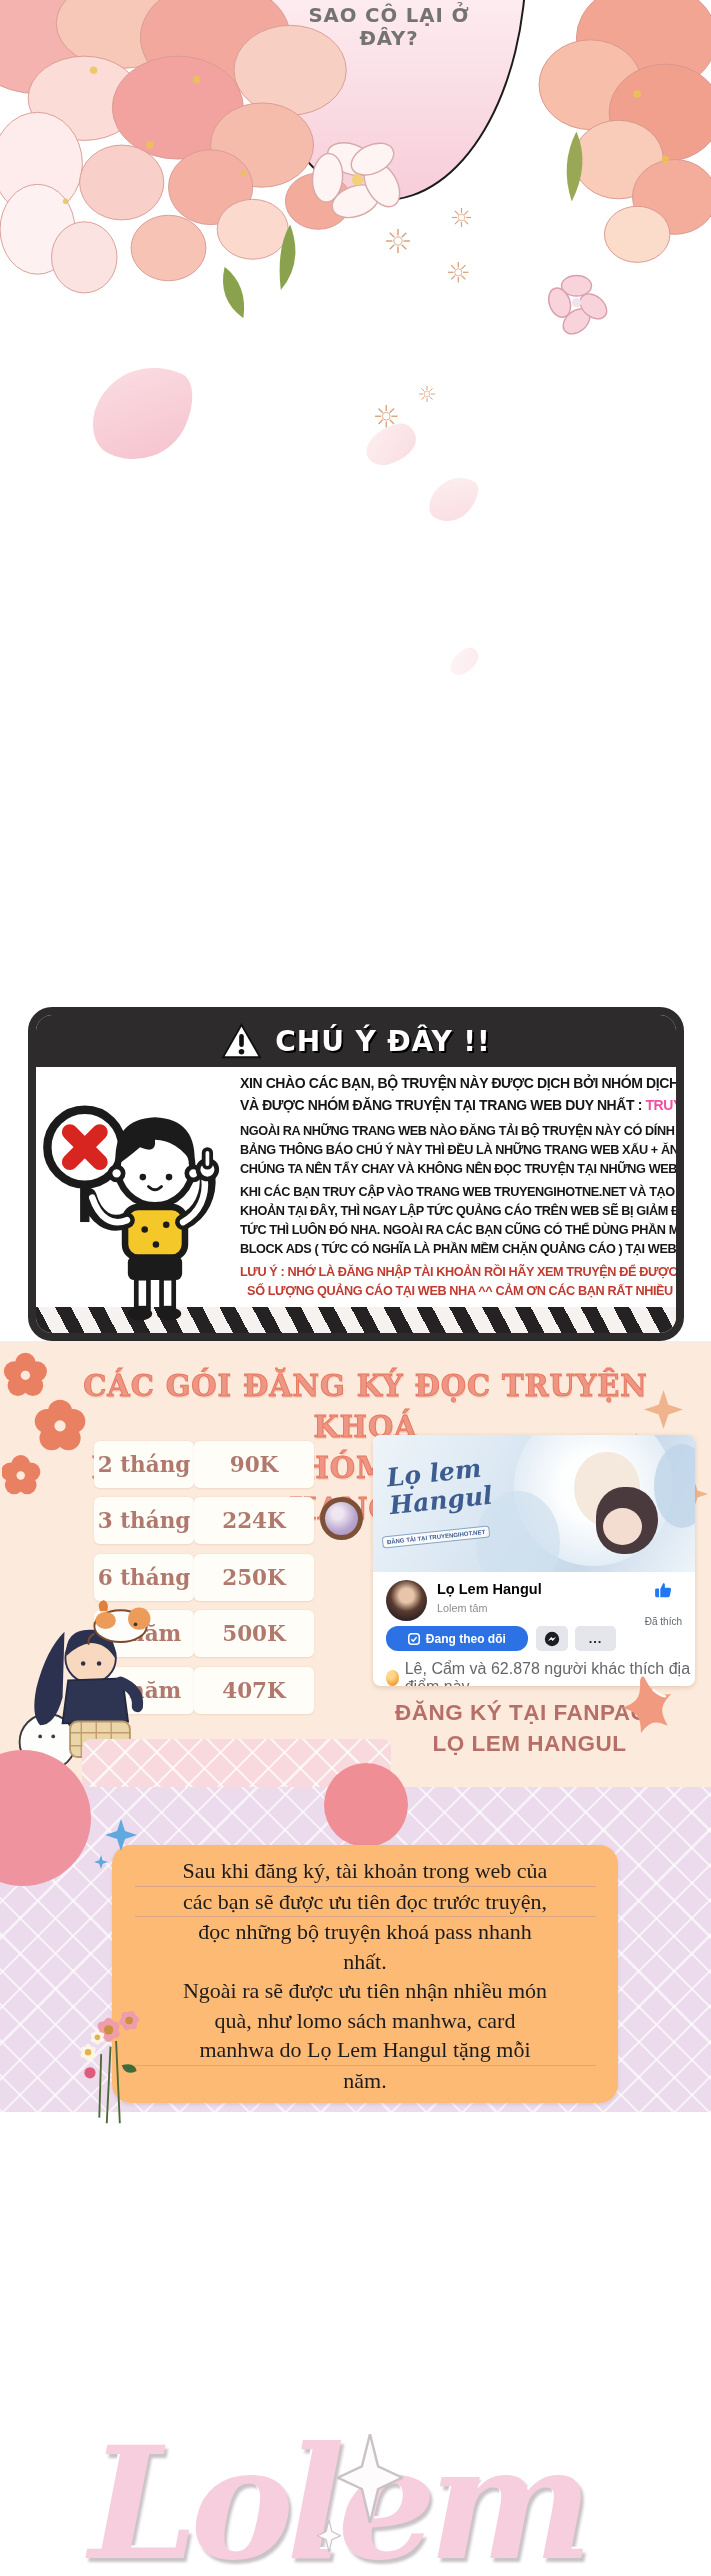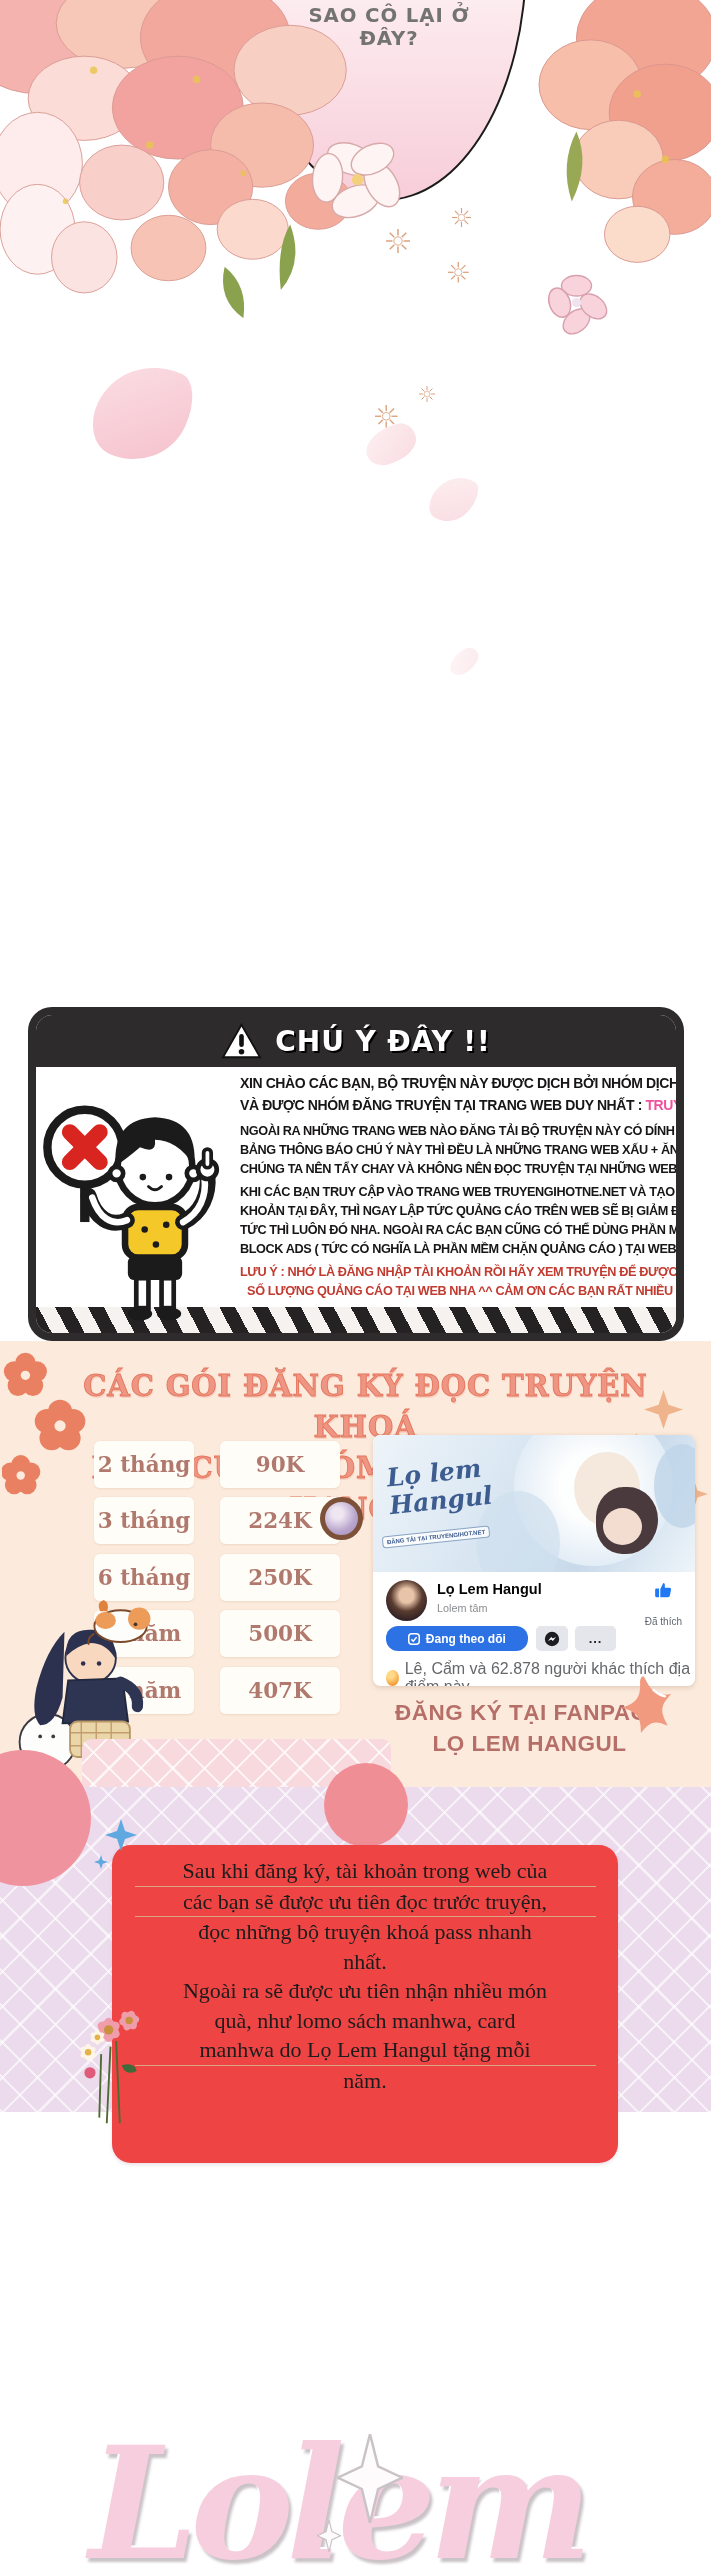--- a/index.html
+++ b/index.html
@@ -32,21 +32,21 @@
   .stripes{position:absolute;left:0;bottom:0;width:100%;height:26px;
            background:repeating-linear-gradient(62deg,#242223 0 14px,#f5f2ef 14px 29px);}
   .boy{left:37px;top:1091px;}
 
   
   .promo{left:0;top:1341px;width:712px;height:448px;background:#fcebdc;}
   .promo-title{left:75px;top:1366px;width:581px;text-align:center;color:#ee9683;
                font-family:"DejaVu Serif",serif;font-weight:bold;font-size:29px;line-height:41px;
                letter-spacing:0.9px;-webkit-text-stroke:0.9px #e5765e;text-shadow:0.9px 1.9px 0 #f8d3c4;}
   .ptable{left:78px;top:1441px;display:flex;flex-direction:column;gap:9.4px;}
-  .prow{display:flex;gap:26px;padding-left:16px;}
+  .prow{display:flex;padding-left:16px;}
   .pcell{background:#fffdf8;border-radius:5.6px;height:47px;line-height:47px;text-align:center;
          font-family:"DejaVu Serif",serif;font-weight:bold;color:#b1796d;font-size:21.5px;
          box-shadow:0 0.9px 1.9px rgba(180,130,100,.18);}
   .pcell.lab{width:100px;}
   .pcell.val{width:120px;}
   .pearl{left:320px;top:1497px;width:43px;height:43px;border-radius:50%;
          background:radial-gradient(circle at 38% 35%,#efe6f2 18%,#b9a6cd 60%,#9d87b8 100%);
          border:5.6px solid #7d5138;box-sizing:border-box;}
   .star-doodle{left:611px;top:1673px;transform:rotate(-12deg);}
 
@@ -83,21 +83,21 @@
        font-family:Liberation Sans, sans-serif;font-weight:bold;font-size:22.5px;line-height:31px;letter-spacing:0.5px;}
 
   
   .lav{left:0;top:1787px;width:712px;height:325px;background-color:#ecdbed;
        background-image:repeating-linear-gradient(45deg,rgba(255,255,255,.6) 0 2.3px,transparent 2.3px 25px),
                         repeating-linear-gradient(-45deg,rgba(255,255,255,.6) 0 2.3px,transparent 2.3px 25px);}
   .pinklattice{left:82px;top:1739px;width:309px;height:131px;border-radius:9.4px;background-color:#f8d9de;
        background-image:repeating-linear-gradient(45deg,rgba(255,255,255,.7) 0 2.3px,transparent 2.3px 22.5px),
                         repeating-linear-gradient(-45deg,rgba(255,255,255,.7) 0 2.3px,transparent 2.3px 22.5px);}
   .circle{border-radius:50%;}
-  .beige{left:112px;top:1845px;width:506px;height:318px;background:#ef4444;border-radius:19px;
+  .beige{left:112px;top:1845px;width:506px;height:258px;background:#fdba74;border-radius:19px;
          box-shadow:0 1.9px 3.7px rgba(150,110,130,.2);}
   .beige-text{position:absolute;left:22.5px;top:11.2px;width:461px;text-align:center;color:#1d1c1c;
               font-family:"Liberation Serif",serif;font-size:22px;line-height:29.5px;}
   .bline.u{border-bottom:1.4px solid #dca584;}
 
   
   .watermark{left:89px;top:2412px;font-family:"DejaVu Serif",serif;font-style:italic;font-weight:bold;
              font-size:155px;color:#f6cedd;letter-spacing:-7.5px;
              text-shadow:-1.9px -1.9px 0 #ffffff,2.8px 3.7px 2.8px #c9c2c6;}
 </style>

